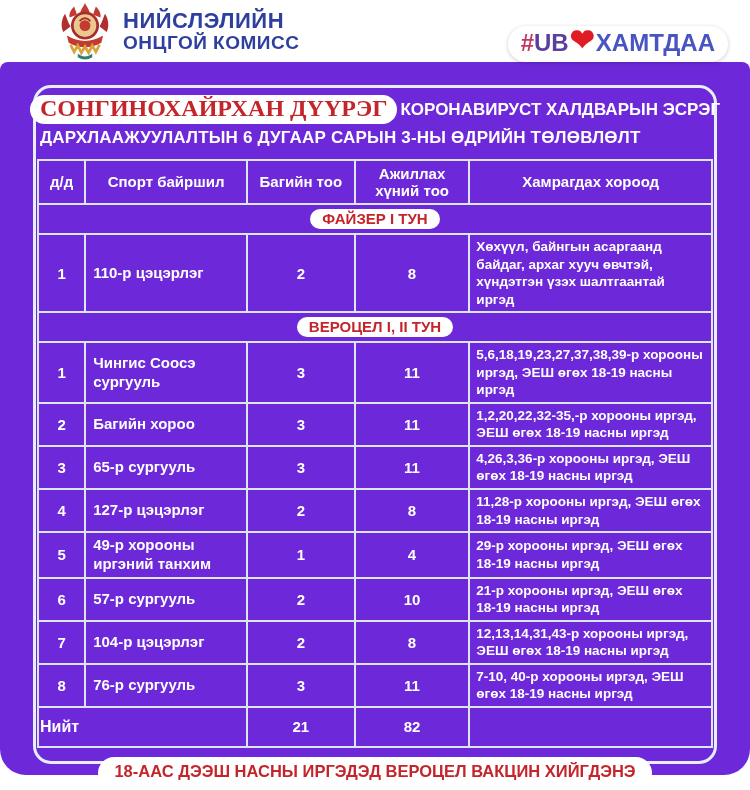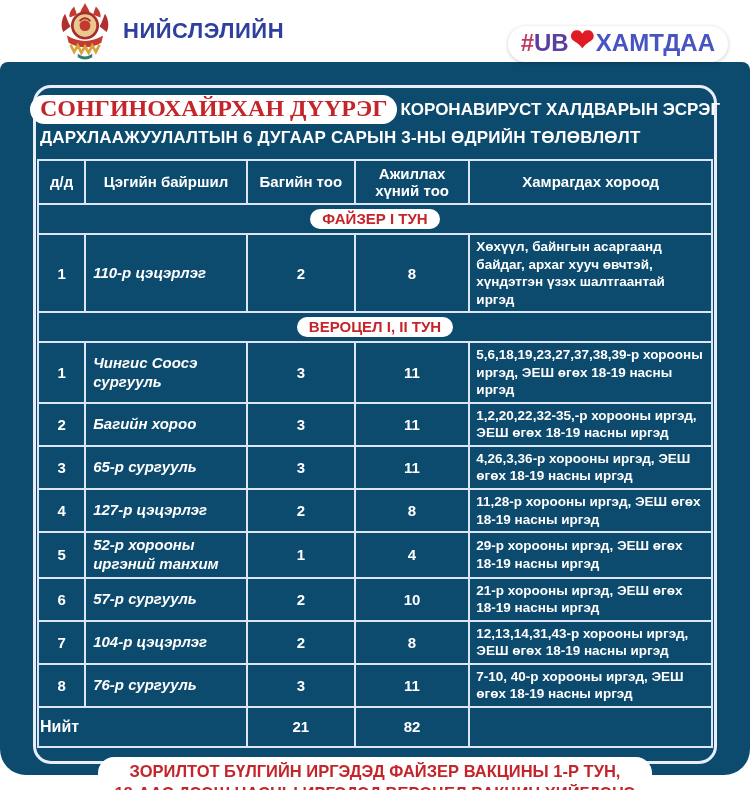--- a/index.html
+++ b/index.html
@@ -21,21 +21,21 @@
     box-shadow:0 1px 4px rgba(0,0,0,.2);
     font-weight:bold;font-size:24px;white-space:nowrap;display:flex;align-items:center;
   }
   .hash{color:#c03a62;}
   .ub{color:#5a3f9f;}
   .heart{color:#e01b24;font-size:30px;line-height:1;margin:0 1px;position:relative;top:-3px;}
   .rest{color:#4754c2;text-align:center;}
   
   .panel{
     position:absolute;top:62px;left:0;width:750px;height:713px;
-    background:#0c4a6e;border-radius:8px 8px 26px 26px;z-index:1;
+    background:#6d28d9;border-radius:8px 8px 26px 26px;z-index:1;
   }
   .frame{
     position:absolute;left:33px;right:33px;top:23px;bottom:11px;
     border:3px solid #e7edf9;border-radius:18px;
   }
   
   .title-block{padding:7px 4px 4px 4px;color:#ffffff;font-weight:bold;}
   .title-line1{display:flex;align-items:center;justify-content:center;gap:3px;}
   .district-pill{
     background:#ffffff;color:#c4252b;
@@ -50,21 +50,21 @@
     color:#ffffff;font-weight:bold;table-layout:fixed;
   }
   .sched th,.sched td{border:2px solid #dbe5f6;}
   .sched th{font-size:15px;height:40px;padding:1px 2px;line-height:1.15;}
   .section-row td{height:24px;text-align:center;padding:2px;margin-left:30px;}
   .section-pill{
     background:#ffffff;color:#c4252b;border-radius:13px;
     padding:0 12px 1px 12px;font-size:15px;display:inline-block;line-height:1.3;
   }
   .c-no,.c-num{text-align:center;font-size:15px;}
-  .c-loc{text-align:left;padding:3px 7px;font-size:15px;line-height:1.25;font-style:italic;}
+  .c-loc{text-align:left;padding:3px 7px;font-size:15px;line-height:1.25;}
   .c-kh{text-align:left;padding:3px 6px;font-size:13.5px;line-height:1.3;}
   tr.data-row{height:42px;}
   tr.total-row{height:40px;}
   .c-total{font-size:16px;}
   
   .footer-pill{
     margin:9px auto 0 auto;width:fit-content;max-width:620px;
     background:#ffffff;border-radius:16px;padding:4px 16px 6px 16px;
     color:#c4252b;font-weight:bold;font-size:16.5px;text-align:center;line-height:1.32;
   }
@@ -83,20 +83,21 @@
       <path d="M54 14 C58 20 59 28 56 34 L48 28 C51 23 52 19 54 14 Z" fill="#b03030"></path>
       <circle cx="32" cy="27" r="14" fill="#e9c98e" stroke="#a82d2d" stroke-width="3"></circle>
       <circle cx="32" cy="27" r="6" fill="#c23a30"></circle>
       <path d="M26 22 Q32 16 38 22" fill="none" stroke="#a82d2d" stroke-width="2"></path>
       <path d="M12 38 Q32 50 52 38 L50 46 Q32 56 14 46 Z" fill="#c23a30"></path>
       <path d="M16 48 L20 56 L24 49 L28 57 L32 50 L36 57 L40 49 L44 56 L48 48" fill="none" stroke="#d8a23c" stroke-width="3"></path>
       <path d="M24 58 Q32 64 40 58 L40 62 Q32 67 24 62 Z" fill="#2f7f6e"></path>
     </svg>
     <div class="brand-text">
       <div class="org1">НИЙСЛЭЛИЙН</div>
+      <div class="org2">ОНЦГОЙ КОМИСС</div>
     </div>
   </div>
   <div class="hashtag-pill">
     <span class="hash">#</span>
       <span class="ub">UB</span>
       <span class="heart">❤</span>
       <span class="rest">ХАМТДАА</span>
   </div>
 </div>
 
@@ -115,21 +116,21 @@
       <colgroup>
         <col style="width:7%">
           <col style="width:24%">
           <col style="width:16%">
           <col style="width:17%">
           <col style="width:36%">
       </colgroup>
       <thead>
         <tr>
           <th>д/д</th>
-          <th>Цэгийн байршил</th>
+          <th>Спорт байршил</th>
           <th>Багийн тоо</th>
           <th>Ажиллах хүний тоо</th>
           <th>Хамрагдах хороод</th>
         </tr>
       </thead>
       <tbody>
   <tr class="section-row">
     <td colspan="5">
       <span class="section-pill">ФАЙЗЕР I ТУН</span>
     </td>
@@ -176,21 +177,21 @@
   <tr class="data-row">
     <td class="c-no">4</td>
     <td class="c-loc">127-р  цэцэрлэг</td>
     <td class="c-num">2</td>
     <td class="c-num">8</td>
     <td class="c-kh">11,28-р хорооны иргэд, ЭЕШ өгөх 18-19 насны иргэд</td>
   </tr>
 
   <tr class="data-row">
     <td class="c-no">5</td>
-    <td class="c-loc">52-р  хорооны иргэний танхим</td>
+    <td class="c-loc">49-р  хорооны иргэний танхим</td>
     <td class="c-num">1</td>
     <td class="c-num">4</td>
     <td class="c-kh">29-р хорооны иргэд, ЭЕШ өгөх 18-19 насны иргэд</td>
   </tr>
 
   <tr class="data-row">
     <td class="c-no">6</td>
     <td class="c-loc">57-р сургууль</td>
     <td class="c-num">2</td>
     <td class="c-num">10</td>
@@ -217,18 +218,17 @@
         <tr class="total-row">
           <td colspan="2" class="c-total">Нийт</td>
           <td class="c-num">21</td>
           <td class="c-num">82</td>
           <td class="c-kh"></td>
         </tr>
       </tfoot>
     </table>
 
     <div class="footer-pill">
-      <div>ЗОРИЛТОТ БҮЛГИЙН ИРГЭДЭД ФАЙЗЕР ВАКЦИНЫ 1-Р ТУН,</div>
       <div>18-ААС ДЭЭШ НАСНЫ  ИРГЭДЭД ВЕРОЦЕЛ ВАКЦИН ХИЙГДЭНЭ</div>
     </div>
 
   </div>
 </div>
 
 </body></html>

